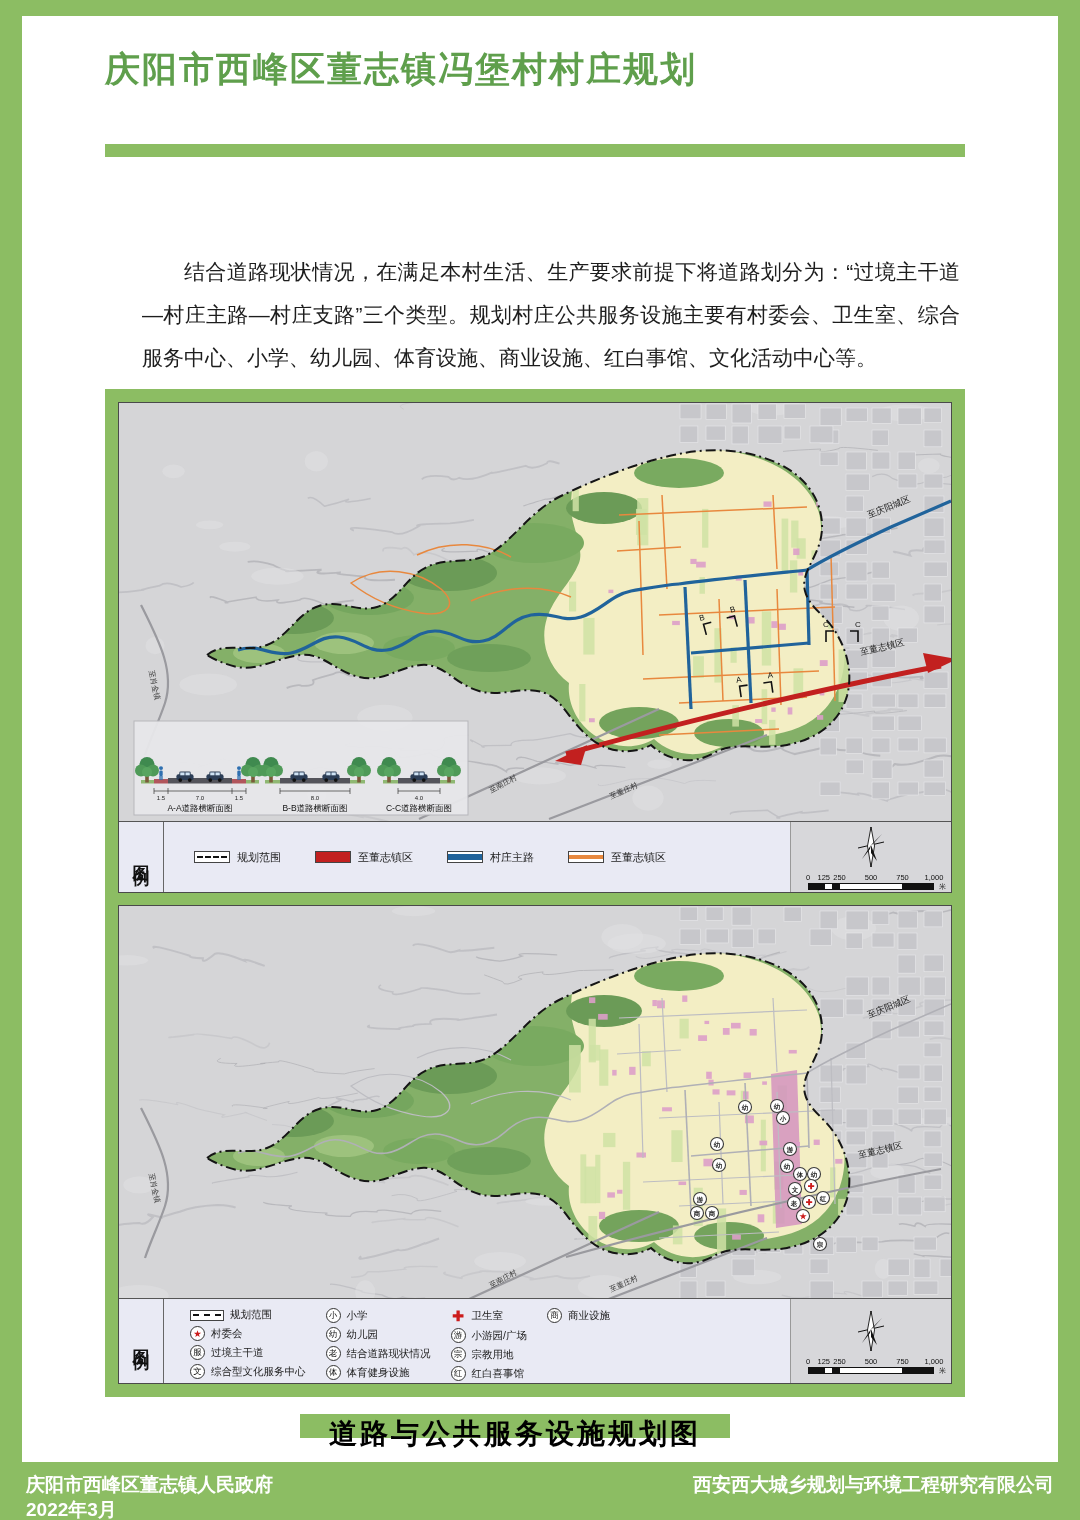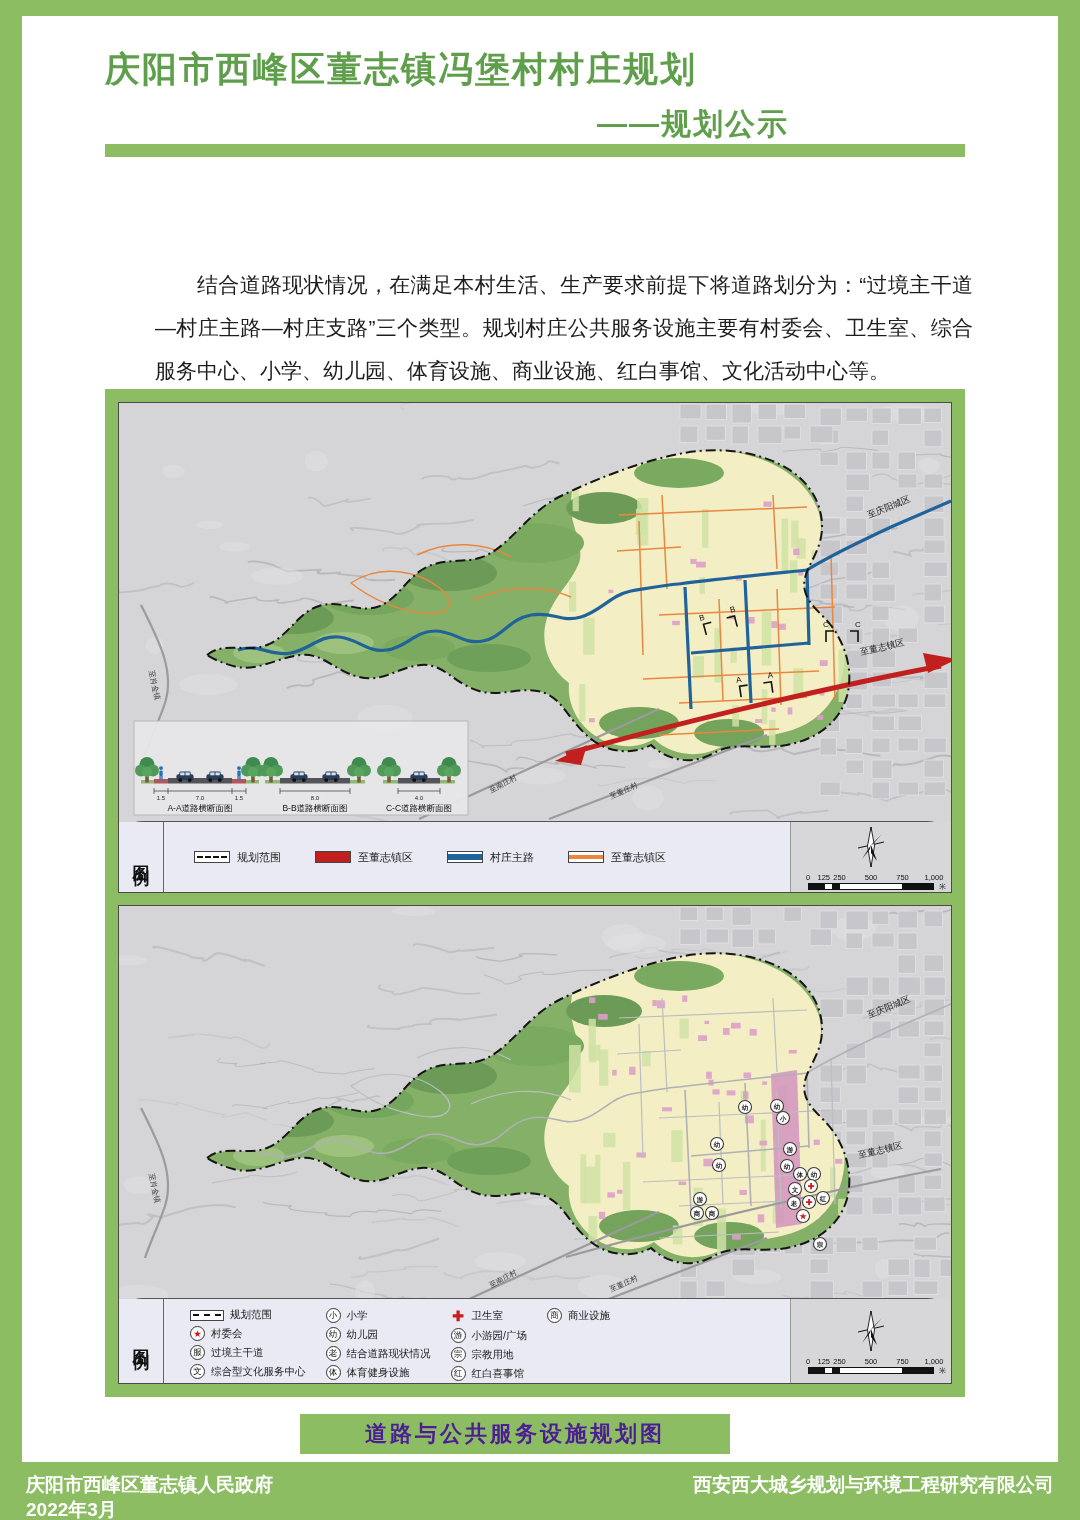--- a/index.html
+++ b/index.html
@@ -9,27 +9,27 @@
     font-family:"Liberation Sans",sans-serif;
     overflow:hidden;
   }
   .page{position:absolute;left:22px;top:16px;width:1036px;height:1446px;background:#ffffff;}
   .title{position:absolute;left:83px;top:30px;font-size:35px;font-weight:700;color:#5f9f4c;letter-spacing:2px;margin:0;}
   .subtitle{position:absolute;left:575px;top:88px;width:420px;font-size:30px;font-weight:700;color:#5f9f4c;letter-spacing:2px;}
   .rule{position:absolute;left:83px;top:128px;width:860px;height:13px;background:#8cbd63;}
   .section-chip{position:absolute;left:83px;top:169px;width:482px;height:36px;background:#8cbd63;color:#fff;
     font-size:24px;font-weight:700;line-height:36px;padding-left:14px;letter-spacing:1px;}
   .body-text{position:absolute;left:116px;top:230px;width:818px;font-size:21px;line-height:43px;color:#1d1d1d;
-    text-indent:2em;margin:17px;text-align:justify;}
+    text-indent:2em;margin:4px;text-align:justify;}
   .maps-frame{position:absolute;left:83px;top:373px;width:860px;background:#8cbd63;padding:13px;box-sizing:border-box;}
   .map-card{background:#d6d6d9;border:1px solid #4a4a4a;}
   .map-card + .map-card{margin-top:12px;}
   .map-card svg{display:block;}
   
-  .strip{display:flex;border-top:1px solid #555;height:70px;background:#e9eaf4;border-radius:23px;}
+  .strip{display:flex;border-top:1px solid #555;height:70px;background:#e9eaf4;}
   .strip.strip-b{height:84px;}
   .lg-title{width:44px;border-right:1px solid #666;display:flex;align-items:center;justify-content:center;
     font-weight:700;font-size:17px;writing-mode:vertical-rl;letter-spacing:5px;color:#111;background:#e9eaf4;}
   .items-top{flex:1;display:flex;align-items:center;gap:34px;padding-left:30px;}
   .item{display:flex;align-items:center;gap:7px;font-size:11px;color:#222;white-space:nowrap;}
   .sw{width:36px;height:12px;border:1px solid #444;background:#fff;position:relative;box-sizing:border-box;flex:none;}
   .sw.dash i{position:absolute;left:2px;right:2px;top:50%;margin-top:-1px;border-top:2px dashed #111;display:block;}
   .sw.red{background:#c2201f;}
   .sw.blue{background:linear-gradient(#fff 22%,#20639b 22%,#20639b 78%,#fff 78%);}
   .sw.orange{background:linear-gradient(#fff 28%,#e8883e 28%,#e8883e 72%,#fff 72%);}
@@ -43,22 +43,22 @@
   .sb-unit{position:absolute;right:-12px;bottom:-2px;font-size:7px;color:#111;}
   .cols{flex:1;display:flex;gap:20px;padding:9px 4px 4px 26px;}
   .col{display:flex;flex-direction:column;gap:4px;}
   .fitem{display:flex;align-items:center;gap:6px;font-size:10.5px;color:#222;white-space:nowrap;}
   .lgc{width:15px;height:15px;border:1.3px solid #333;border-radius:50%;display:flex;align-items:center;
     justify-content:center;font-size:8.5px;color:#111;background:#fff;box-sizing:border-box;flex:none;}
   .lgc.redglyph{color:#cc1c1c;font-size:9.5px;}
   .crossglyph{width:15px;text-align:center;color:#cc1c1c;font-size:14px;font-weight:700;flex:none;}
   .dash-s{width:34px;height:11px;border:1px solid #444;background:#fff;position:relative;box-sizing:border-box;flex:none;}
   .dash-s i{position:absolute;left:2px;right:2px;top:50%;margin-top:-1px;border-top:2px dashed #111;display:block;}
-  .caption{position:absolute;left:278px;top:1398px;width:430px;height:40px;background:#8cbd63;color:#4c1d95;
-    font-size:22px;font-weight:700;text-align:center;line-height:40px;letter-spacing:3px;}
+  .caption{position:absolute;left:278px;top:1398px;width:430px;height:24px;background:#8cbd63;color:#000000;
+    font-size:28px;font-weight:700;text-align:center;line-height:40px;letter-spacing:3px;}
   .footer-left{position:absolute;left:26px;top:1472px;color:#fff;font-size:19px;font-weight:600;line-height:25px;}
   .footer-right{position:absolute;right:26px;top:1472px;color:#fff;font-size:19px;font-weight:600;line-height:25px;text-align:right;}
   .maplab{font-size:9px;fill:#1a1a1a;}
   .maplab.small{font-size:7.5px;fill:#333;}
 </style>
 </head>
 <body>
 
 <svg width="0" height="0" style="position:absolute" aria-hidden="true">
   <defs>
@@ -137,21 +137,20 @@
       <path d="M0,-20 L3.5,-1 L0,20 L-3.5,-1 Z" fill="#fff" stroke="#111" stroke-width="0.9"></path>
       <path d="M0,-2 L11,-13 L2,-3 Z" fill="#111"></path>
       <path d="M0,-2 L-9,12 L-1,2 Z" fill="#111"></path>
       <path d="M0,-2 L6,14 L0,6 Z" fill="#111"></path>
     </g>
   </defs>
 </svg>
 
 <div class="page">
   <h1 class="title">庆阳市西峰区董志镇冯堡村村庄规划</h1>
-  <div class="subtitle">——规划公示</div>
   <div class="rule"></div>
   <p class="body-text">结合道路现状情况，在满足本村生活、生产要求前提下将道路划分为：“过境主干道—村庄主路—村庄支路”三个类型。规划村庄公共服务设施主要有村委会、卫生室、综合服务中心、小学、幼儿园、体育设施、商业设施、红白事馆、文化活动中心等。</p>
 
   <div class="maps-frame">
 
     <div class="map-card">
       <svg id="svg-top" viewBox="0 0 832 418" width="832" height="418">
         <rect x="0" y="0" width="832" height="418" fill="#d5d5d7"></rect>
         <g id="terr-top">
             <path d="M0.1,186.8 q-13.6,5.0 22.3,0.3 q-1.0,-0.4 18.4,-4.5 q6.4,-5.0 21.4,1.4 q9.8,-1.6 12.5,-4.5" fill="none" stroke="#bcbcc0" stroke-width="1.76" opacity="0.8"></path>

